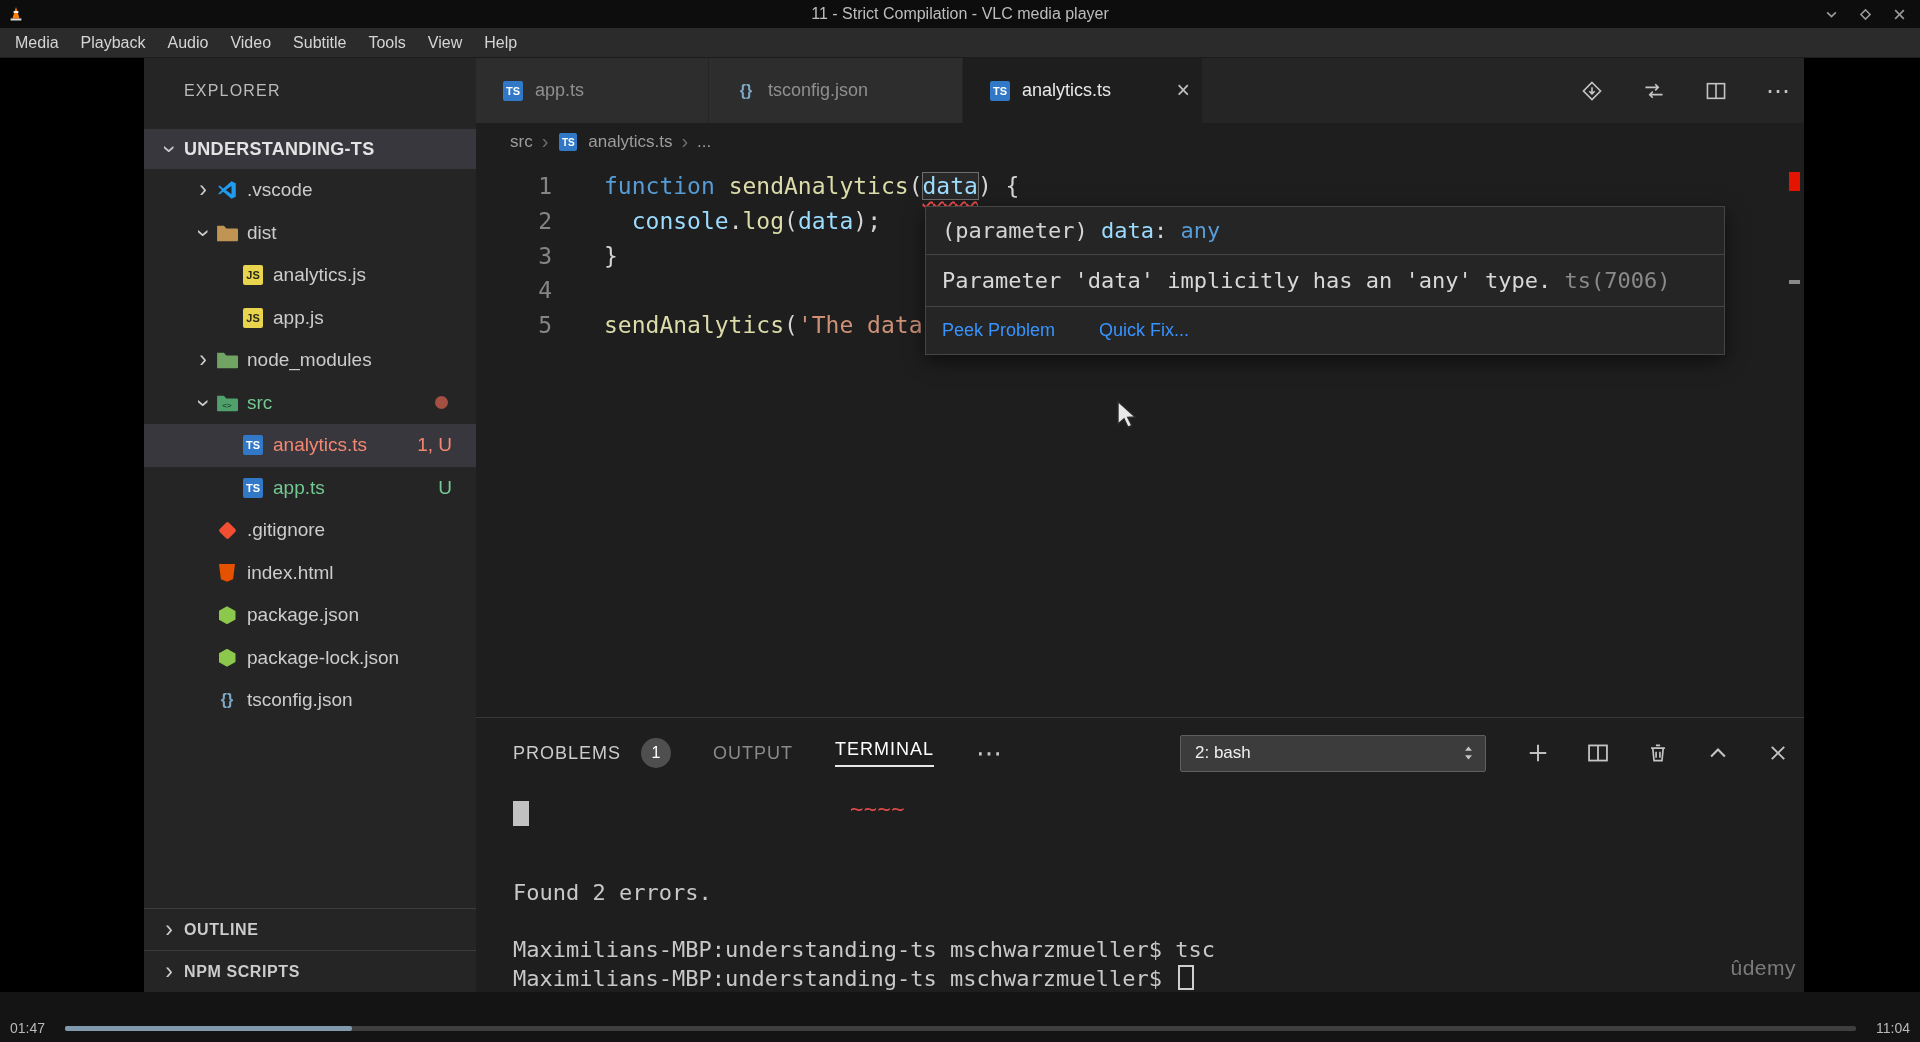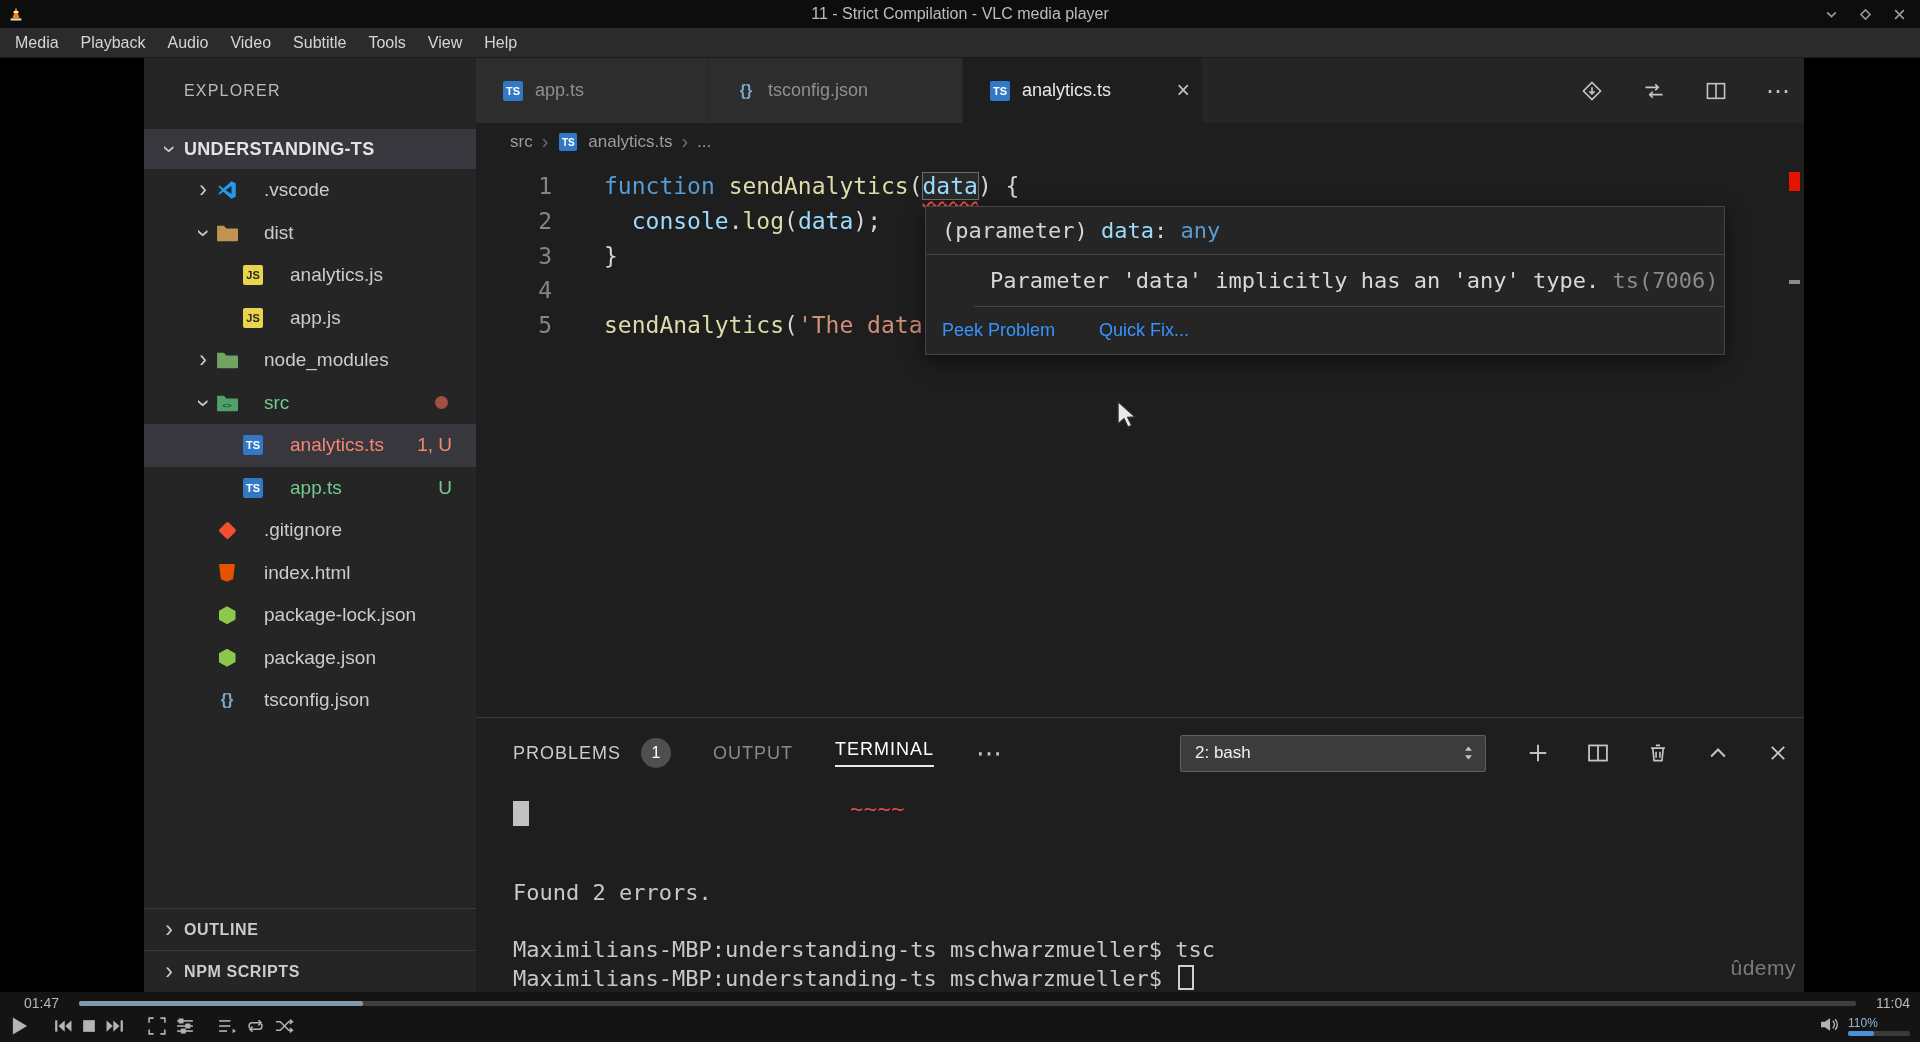--- a/index.html
+++ b/index.html
@@ -26,21 +26,21 @@
   
   .sidebar{position:absolute;left:0;top:0;width:332px;height:934px;background:#252526;}
   .exp-title{position:absolute;left:40px;top:24px;color:#bbbbbb;font-size:16px;letter-spacing:1.2px;}
   .root-row{position:absolute;left:0;top:71px;width:100%;height:40px;background:#37373d;
             display:flex;align-items:center;padding-left:12px;}
   .root-label{color:#e3e3e3;font-size:18px;font-weight:bold;letter-spacing:.3px;margin-left:2px;}
   .tree{position:absolute;left:0;top:111px;width:100%;}
   .trow{height:42.5px;display:flex;align-items:center;padding-left:46px;color:#cccccc;font-size:19px;}
   .trow.d2{padding-left:98px;}
   .trow.selected{background:#37373d;}
-  .flabel{margin-left:26px;white-space:nowrap;}
+  .flabel{margin-left:9px;white-space:nowrap;}
   .flabel.err{color:#f48771;}
   .flabel.green{color:#73c991;}
   .fbadge{margin-left:auto;margin-right:24px;font-size:19px;}
   .fbadge.err{color:#f48771;}
   .fbadge.green{color:#73c991;}
   .mod-dot{margin-left:auto;margin-right:28px;width:13px;height:13px;border-radius:50%;background:#a34f42;}
   .chev{flex:none;width:26px;height:26px;color:#cccccc;}
   .chev::after{content:"›";display:block;width:26px;height:26px;text-align:center;
                font-size:23px;line-height:24px;}
   .chev.down::after{transform:rotate(90deg);}
@@ -89,21 +89,21 @@
   .ltext{margin-left:52px;white-space:pre;}
   .tk-kw{color:#569cd6;} .tk-fn{color:#dcdcaa;} .tk-var{color:#9cdcfe;}
   .tk-pn{color:#d4d4d4;} .tk-str{color:#ce9178;}
   .tok-err{box-shadow:0 0 0 1px #6e6e6e;background:rgba(110,110,110,.15);
            text-decoration:underline wavy #f14c4c 2px;text-underline-offset:7px;}
 
   .hovercard{position:absolute;left:449px;top:148px;width:800px;height:149px;background:#252526;
              border:1px solid #454545;z-index:6;box-shadow:0 6px 18px rgba(0,0,0,.55);
              font-family:"DejaVu Sans Mono",monospace;font-size:22px;}
   .hr1{height:48px;display:flex;align-items:center;padding-left:16px;border-bottom:1px solid #454545;white-space:pre;}
-  .hr2{height:52px;display:flex;align-items:center;padding-left:16px;border-bottom:1px solid #454545;white-space:pre;margin-left:48px;}
+  .hr2{height:52px;display:flex;align-items:center;padding-left:16px;border-bottom:1px solid #454545;white-space:pre;}
   .hr3{height:46px;display:flex;align-items:center;padding-left:16px;gap:44px;
        font-family:"Liberation Sans",sans-serif;font-size:18px;}
   .sig-pre{color:#d4d4d4;} .sig-name{color:#9cdcfe;} .sig-sep{color:#d4d4d4;} .sig-type{color:#569cd6;}
   .hov-msg{color:#d8d8d8;} .hov-code{color:#8a8a8a;}
   .hov-link{color:#3794ff;cursor:pointer;}
 
   .ruler-err{position:absolute;right:4px;top:114px;width:11px;height:19px;background:#e51400;z-index:3;}
   .ruler-pos{position:absolute;right:4px;top:222px;width:11px;height:4px;background:#8a8a8a;z-index:3;}
 
   
@@ -131,21 +131,21 @@
   .t-found{top:92px;} .t-p1{top:149px;} .t-p2{top:177px;}
   .hollow-cursor{display:inline-block;width:16px;height:25px;border:2px solid #cfcfcf;
                  vertical-align:-4px;margin-left:16px;}
 
   .watermark{position:absolute;right:8px;top:898px;color:#8c8c8c;font-size:21px;font-weight:normal;
              letter-spacing:.5px;z-index:20;opacity:.85;}
   .mouse-cursor{position:absolute;left:972px;top:342px;z-index:30;}
 
   
   .controls{position:absolute;left:0;top:992px;width:100%;height:50px;background:#141414;}
-  .seek-row{display:flex;align-items:center;gap:20px;height:18px;padding:4px 10px 0 24px;}
+  .seek-row{display:flex;align-items:center;gap:20px;height:18px;padding:4px 10px 0 10px;margin-top:25px;}
   .time{color:#b9b9b9;font-size:14px;flex:none;}
   .seek-track{flex:1;height:5px;background:#3f3f3f;border-radius:2px;position:relative;}
   .seek-played{height:5px;background:#8099ad;border-radius:2px;}
   .buttons-row{display:flex;align-items:center;height:32px;padding:0 10px;}
   .cbtn{display:flex;align-items:center;justify-content:center;height:24px;margin-right:10px;}
   .gap-l{margin-left:14px;}
   .vol-group{margin-left:auto;display:flex;align-items:center;gap:9px;}
   .vol-col{display:flex;flex-direction:column;align-items:flex-start;gap:2px;}
   .vol-label{color:#8fb8d8;font-size:12px;line-height:12px;}
   .vol-track{width:62px;height:5px;background:#3a3a3a;border-radius:2px;}
@@ -282,28 +282,28 @@
             <span class="fi">
                 <span class="icon-html"></span>
               </span>
             <span class="flabel">index.html</span>
           </div>
           <div class="trow">
             <span class="chev none"></span>
             <span class="fi">
                 <span class="icon-hex"></span>
               </span>
+            <span class="flabel">package.json</span>
+          </div>
+          <div class="trow">
+            <span class="chev none"></span>
+            <span class="fi">
+                <span class="icon-hex"></span>
+              </span>
             <span class="flabel">package-lock.json</span>
-          </div>
-          <div class="trow">
-            <span class="chev none"></span>
-            <span class="fi">
-                <span class="icon-hex"></span>
-              </span>
-            <span class="flabel">package.json</span>
           </div>
           <div class="trow">
             <span class="chev none"></span>
             <span class="fi icon-braces"></span>
             <span class="flabel">tsconfig.json</span>
           </div>
         </div>
         <div class="side-sec sec1">
           <span class="chev"></span>
           <span class="sec-label">OUTLINE</span>

